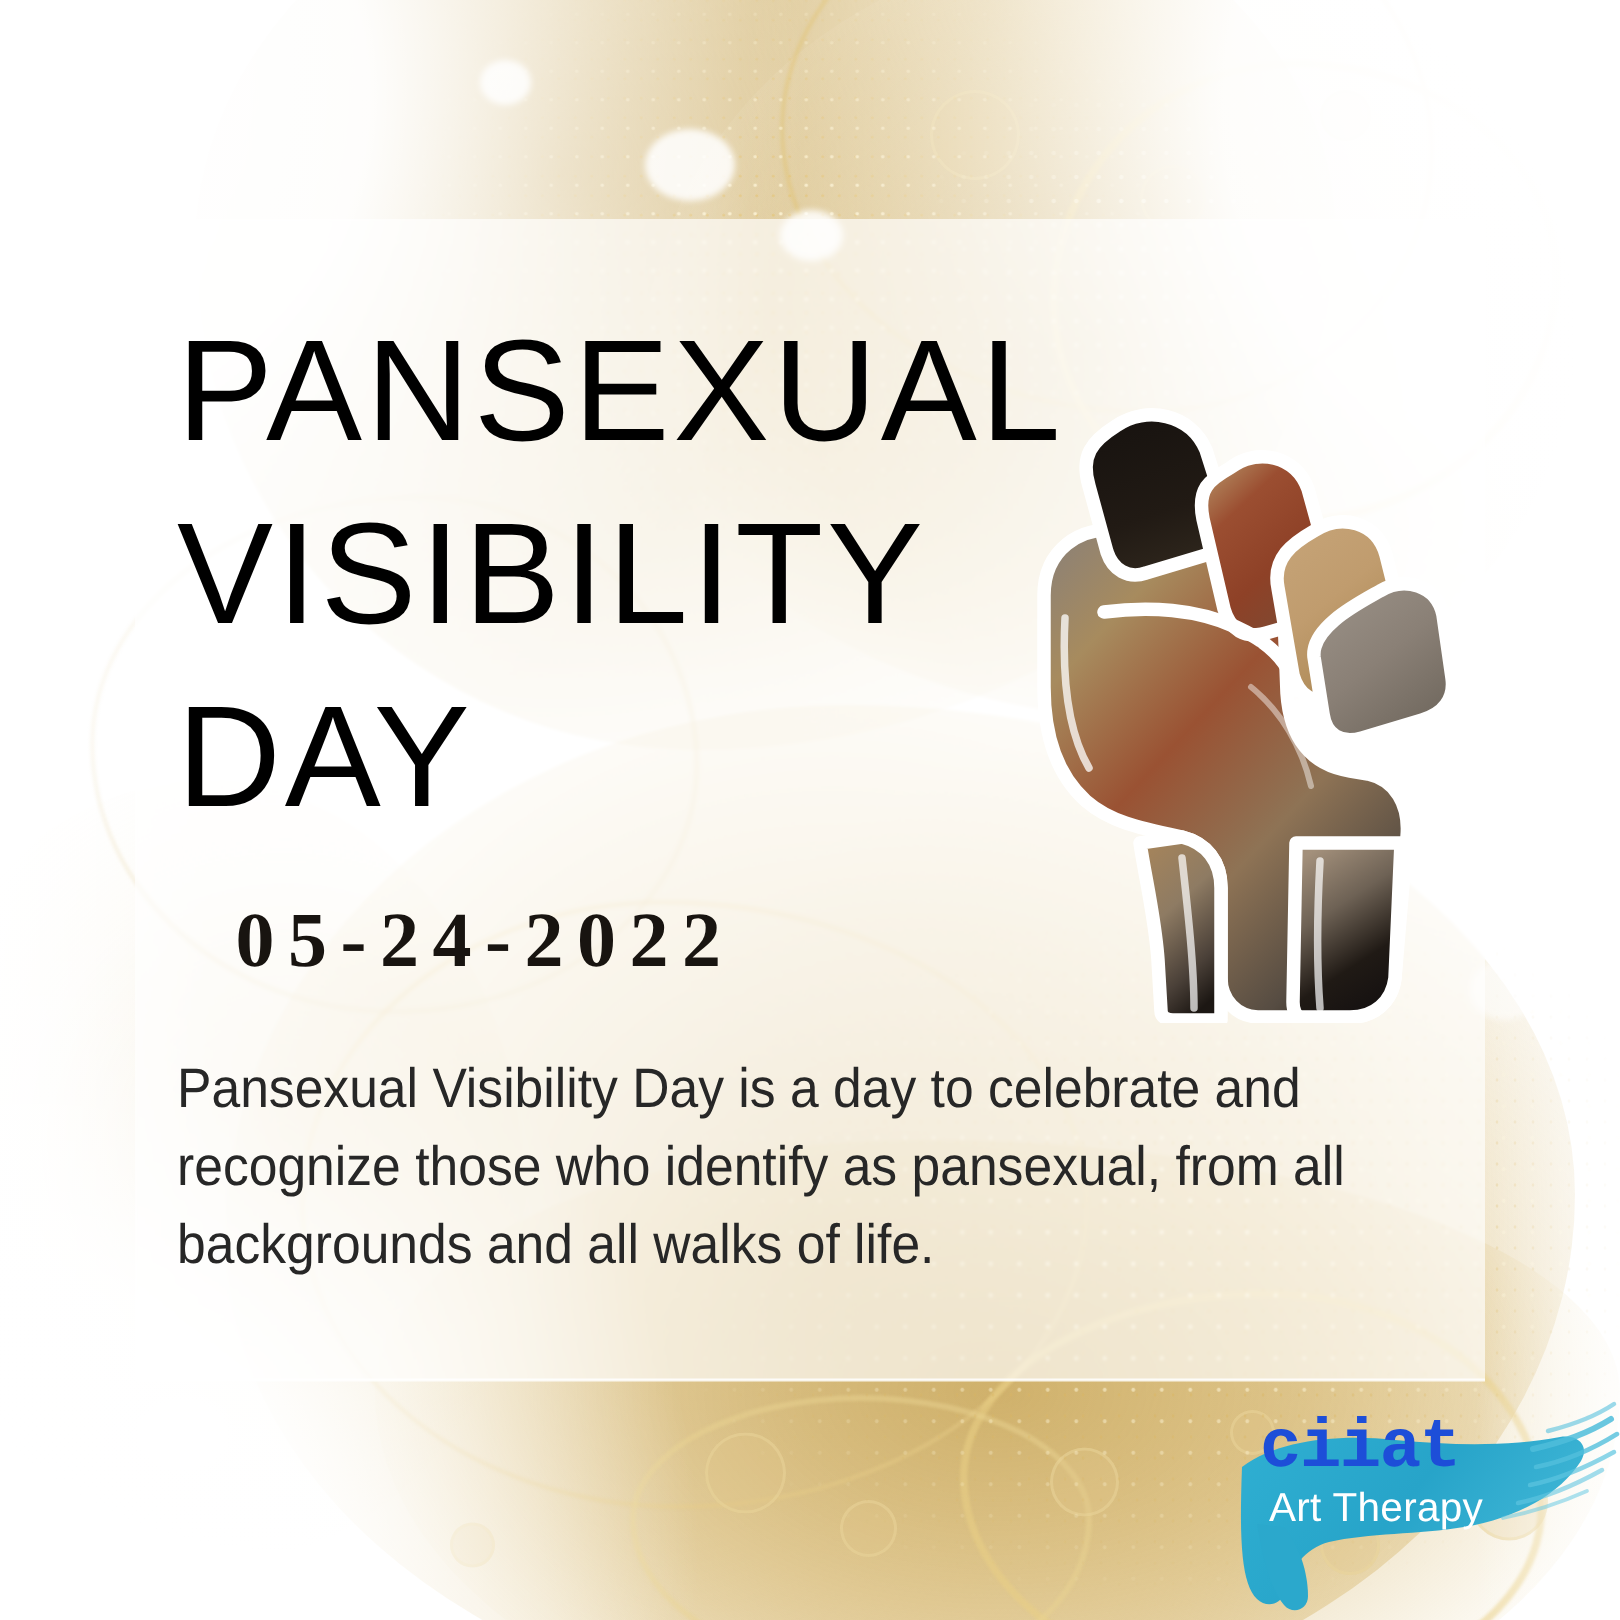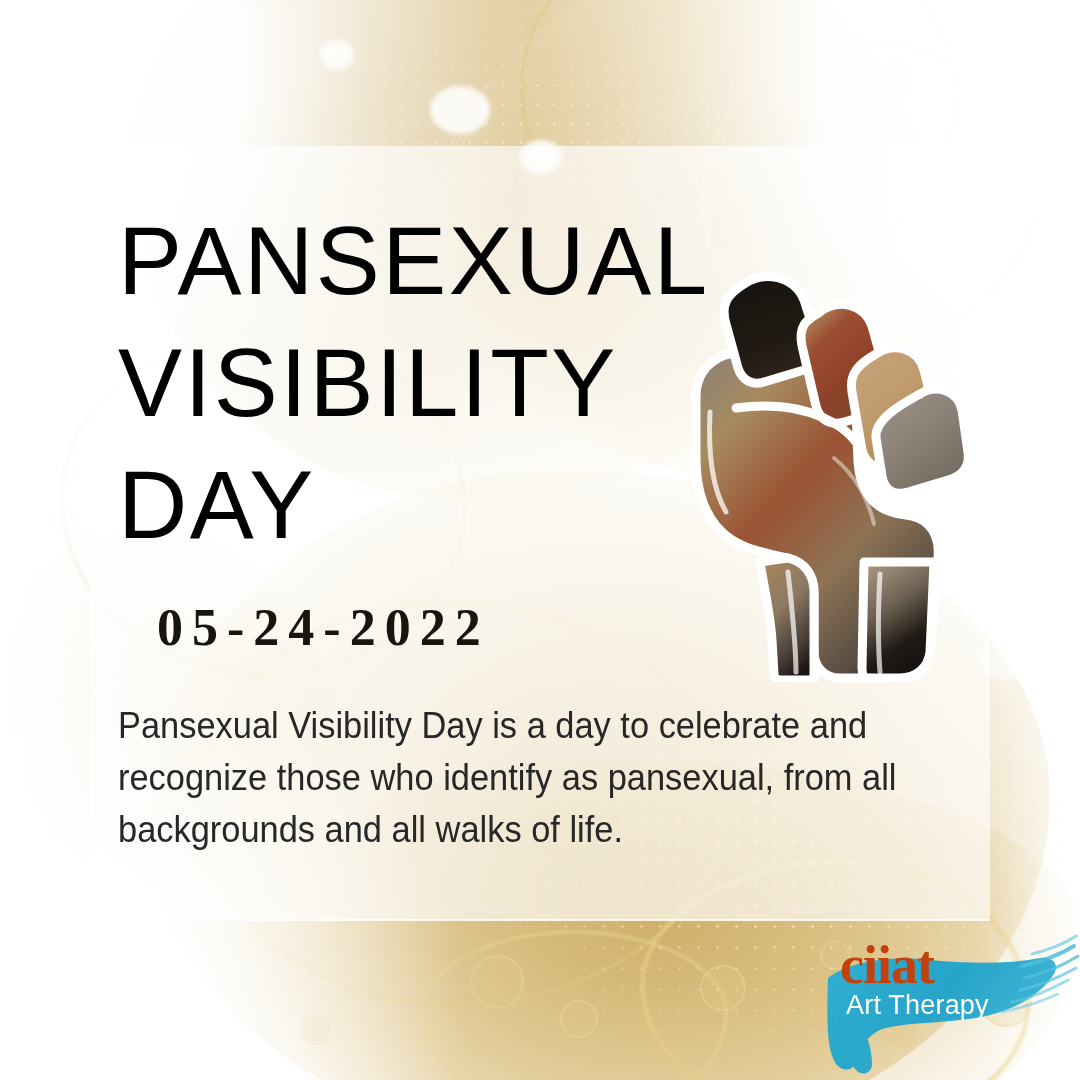--- a/index.html
+++ b/index.html
@@ -157,23 +157,23 @@
     transform-origin:left top;
   }
 
   
   #fist{position:absolute;left:668px;top:262px;width:320px;height:420px;}
 
   
   #logo{position:absolute;left:826px;top:920px;width:254px;height:160px;}
   #logo-word{
     position:absolute;left:14px;top:14px;
-    font-family:Liberation Serif, serif;
-    font-size:54px;font-weight:700;letter-spacing:-1px;
-    color:#c2410c;line-height:62px;
+    font-family:Liberation Mono, monospace;
+    font-size:46px;font-weight:700;letter-spacing:-1px;
+    color:#1d4ed8;line-height:62px;
   }
   #logo-tag{
     position:absolute;left:20px;top:72px;
     font-family:"Liberation Sans",sans-serif;
     font-size:27px;font-weight:400;letter-spacing:.2px;
     color:#ffffff;line-height:27px;
   }
 </style>
 </head>
 <body>

